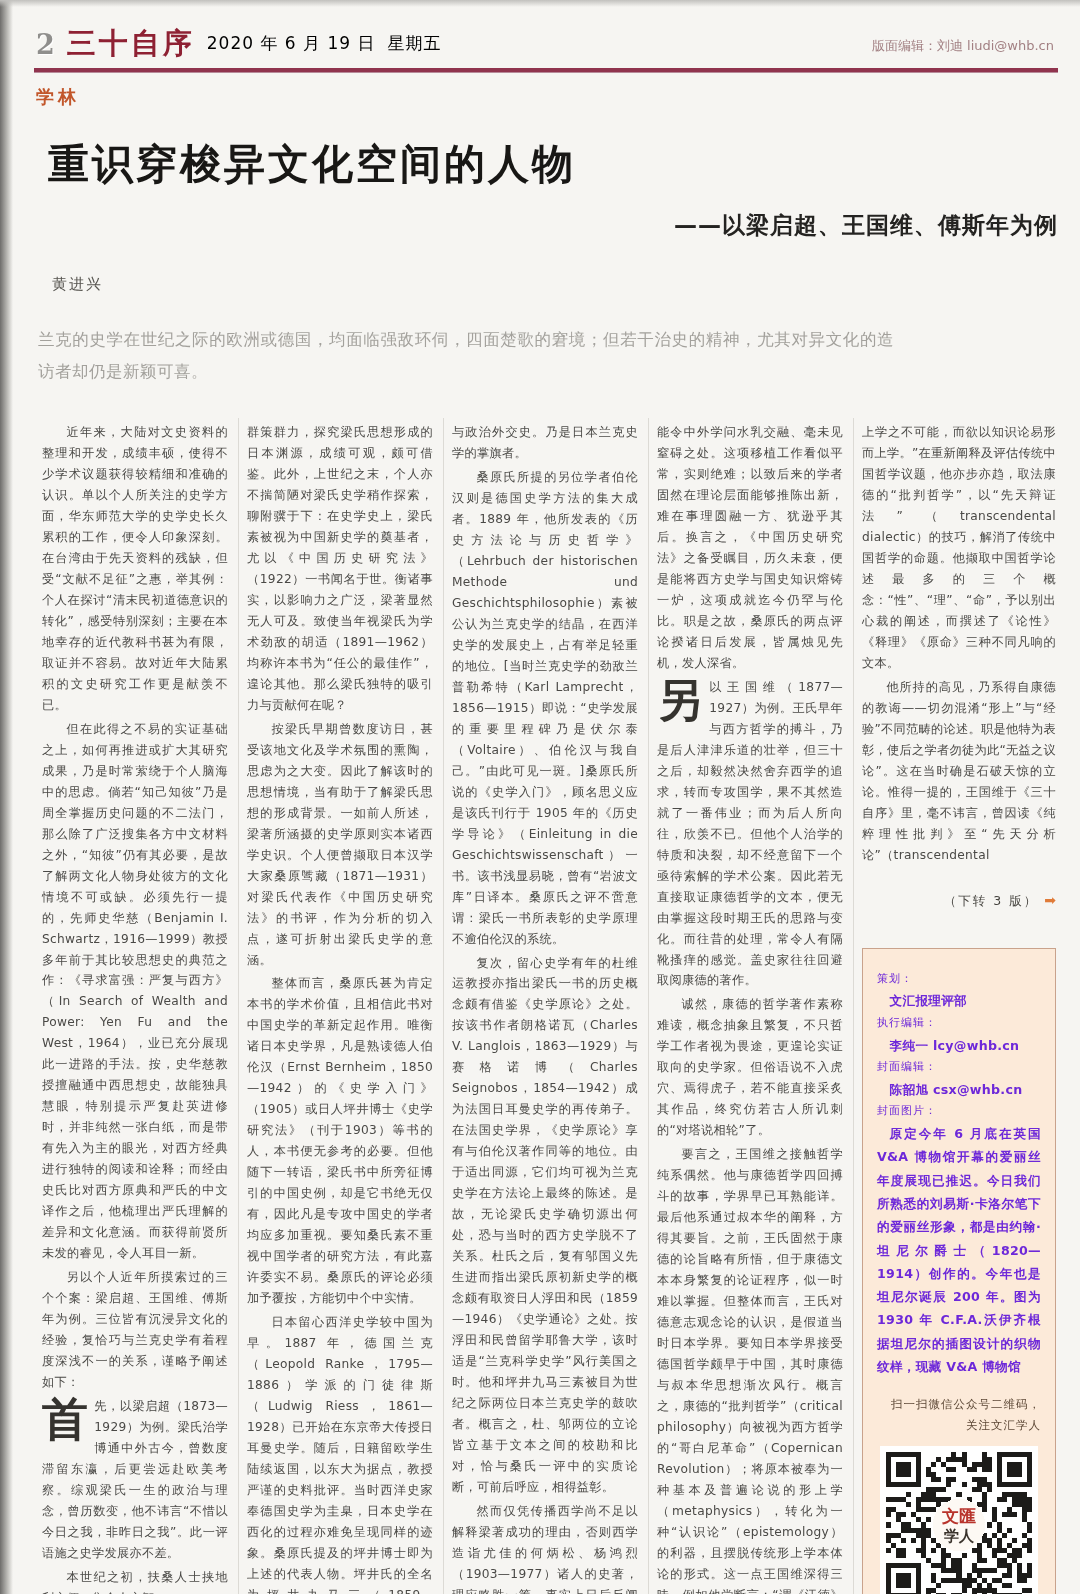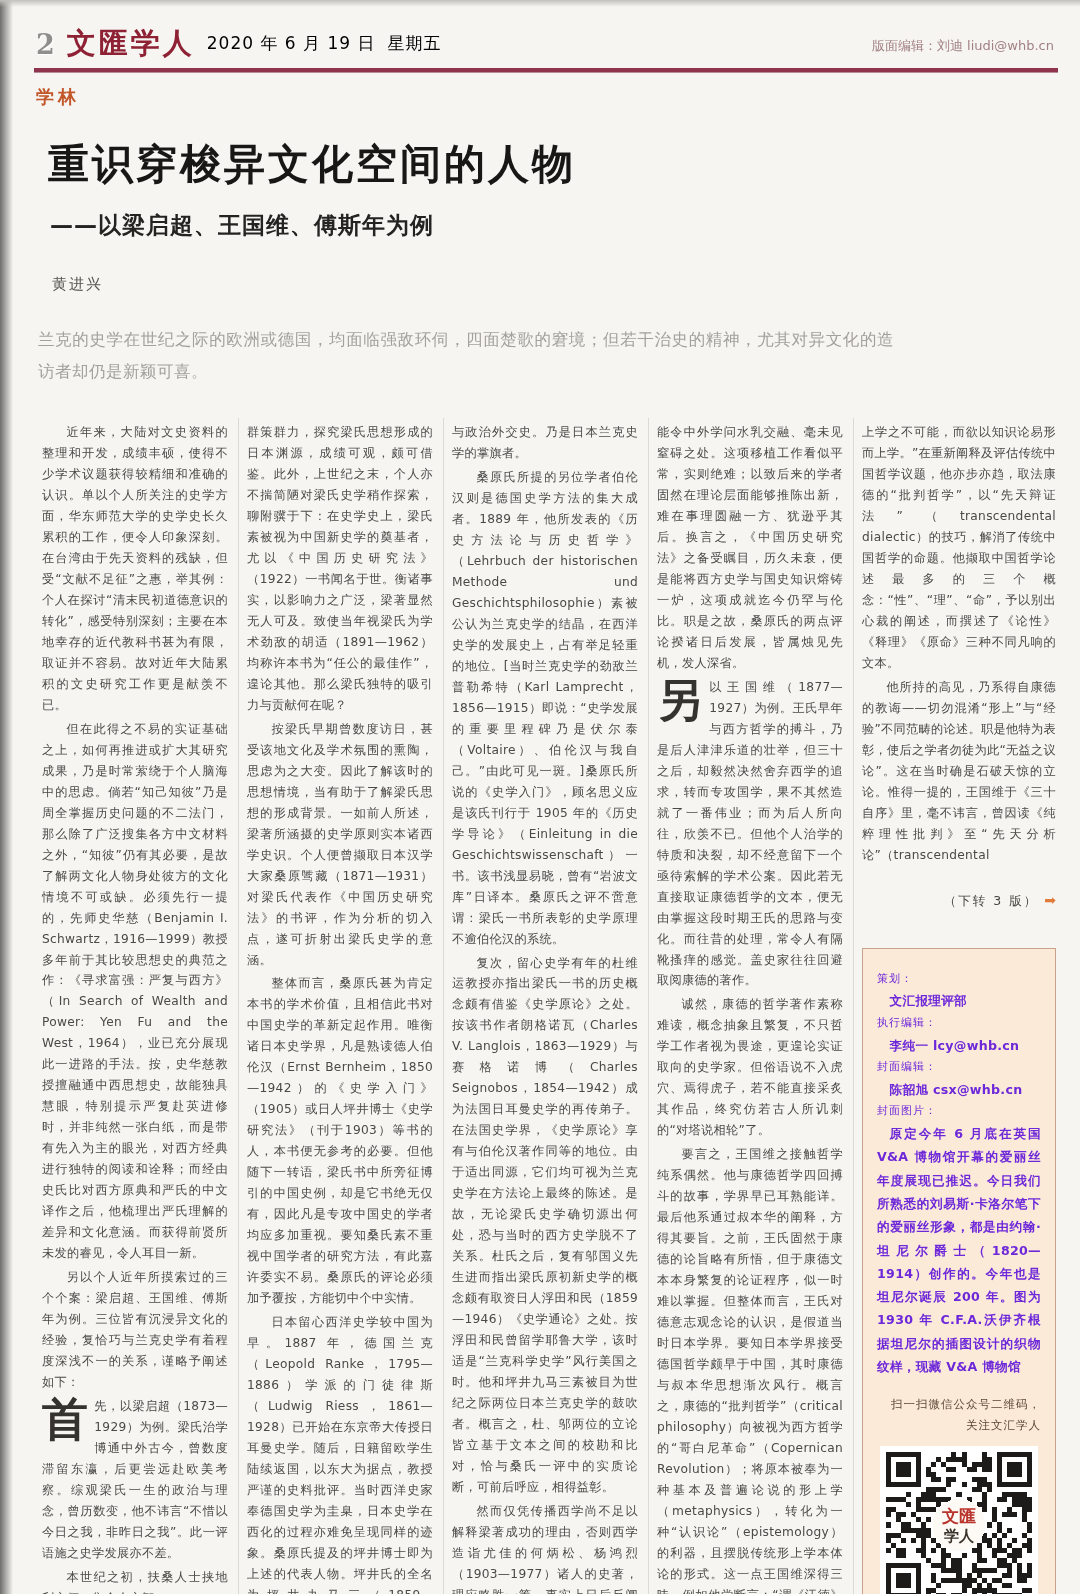--- a/index.html
+++ b/index.html
@@ -26,21 +26,21 @@
   .mast { font-family:"DejaVu Serif","Liberation Serif",serif; font-size:29px; font-weight:900;
     color:#8e2133; letter-spacing:3px; line-height:.95; }
   .hdate { font-size:17px; color:#000000; padding-bottom:3px; letter-spacing:1px; }
   .mast-right { font-size:13px; color:#a28083; padding-bottom:3px; }
   .rule { height:5px; background:#90344e; border-bottom:1px solid #b88b9a; }
   .section { margin:12px 0 0 2px; font-size:18px; font-weight:bold; color:#c2572b; letter-spacing:4px; }
 
   
   h1 { margin:28px 0 0 14px; font-family:"DejaVu Serif","Liberation Serif",serif;
     font-size:41px; font-weight:900; color:#181715; letter-spacing:3px; }
-  h2 { margin:18px 0 0 16px; font-size:23px; font-weight:bold; color:#242321; letter-spacing:1px; }
+  h2 { margin:18px 0 0 16px; font-size:23px; font-weight:bold; color:#242321; letter-spacing:1px;text-align:right; }
   .author { margin:34px 0 0 18px; font-family:"DejaVu Serif","Liberation Serif",serif;
     font-size:15px; color:#56544f; letter-spacing:2px; }
   .abstract { margin:30px 0 0 4px; width:856px; font-size:16.5px; line-height:1.95;
     color:#a3a19c; letter-spacing:.5px; text-align:justify; }
 
   
   .columns { display:flex; margin-top:30px; height:1226px; overflow:hidden; }
   .col { width:205px; padding:4px 10px 0 8px; border-right:1px solid #dcdad5; }
   .col.last { border-right:none; width:204px; padding-right:2px; }
   .para { font-size:12.2px; line-height:1.72; letter-spacing:.3px; color:#4a4946;
@@ -67,21 +67,21 @@
 </head>
 <body>
 
 <div class="scan-left"></div>
 <div class="scan-top"></div>
 
 <div class="page">
   <header>
     <div class="mast-left">
       <span class="pagenum">2</span>
-      <span class="mast">文匯学人</span>
+      <span class="mast">三十自序</span>
       <span class="hdate">2020 年 6 月 19 日</span>
       <span class="hdate">星期五</span>
     </div>
     <div class="mast-right">版面编辑：刘迪 liudi@whb.cn</div>
   </header>
 
   <div class="rule"></div>
   <div class="section">学林</div>
 
   <h1>重识穿梭异文化空间的人物</h1>

